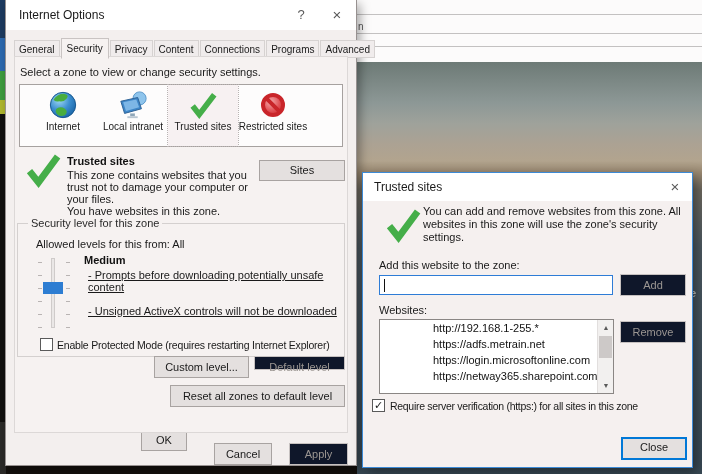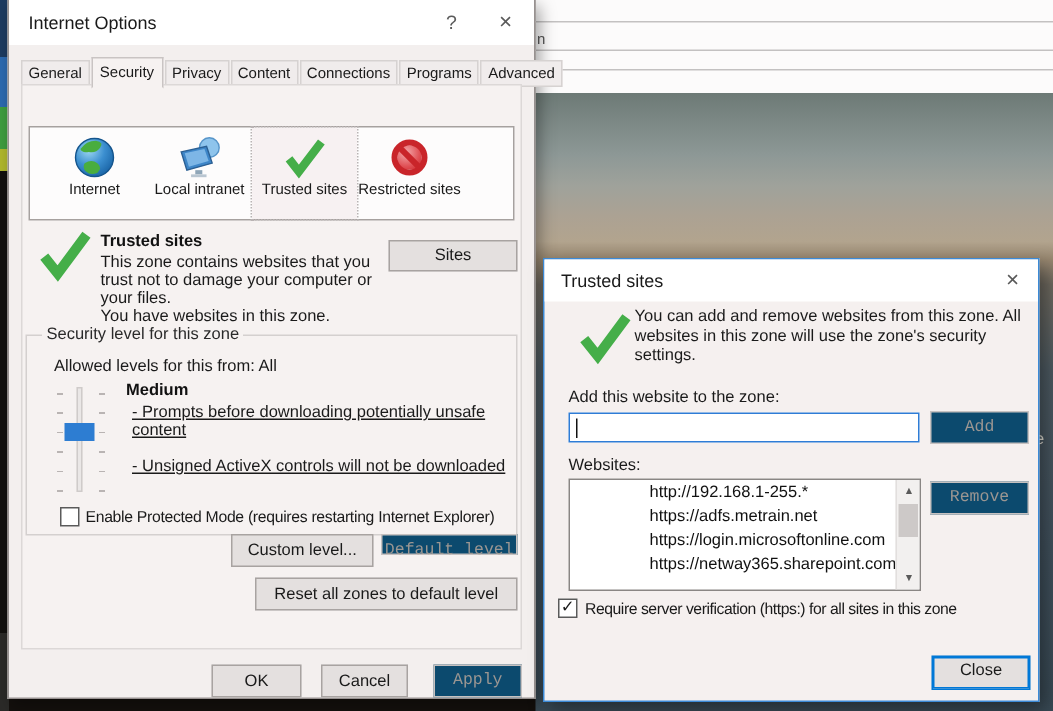--- a/index.html
+++ b/index.html
@@ -16,21 +16,21 @@
   .bg-photo { position:absolute; left:357px; top:62px; width:345px; height:412px;
     background:linear-gradient(180deg,#6d7a76 0%,#8d9896 10%,#9fa29b 15%,#aca293 20%,#b2a48e 24%,#97866f 27%,#6f6a60 31%,#4d5a62 45%,#42525e 70%,#394a55 100%); }
   .bg-frag-right { position:absolute; font-size:11px; color:#e8e4da; }
 
   
   .dialog { position:absolute; background:#f3efee; }
   .titlebar { position:absolute; left:0; top:0; width:100%; background:#ffffff; }
   .dlg-title { position:absolute; font-size:12px; color:#1a1a1a; }
   .tb-btn { position:absolute; top:0; width:30px; text-align:center; color:#5a5a5a; font-size:13px; cursor:default; }
   .btn { position:absolute; font-size:11px; color:#1a1a1a; background:#e4e0df; border:1px solid #a8a3a1; text-align:center; }
-  .btn.disabled { background:#0c4a6e; border-color:#c6c1c0; color:#9b9692;font-family:Liberation Mono, monospace; }
+  .btn.disabled { background:#0f172a; border-color:#c6c1c0; color:#9b9692; }
   .label { position:absolute; font-size:11px; color:#1a1a1a; }
   .cb { position:absolute; width:13px; height:13px; background:#fff; border:1px solid #5a5a5a; font-size:11px; line-height:11px; text-align:center; color:#1a1a1a; }
 
   
   #io-dialog { left:5px; top:0; width:352px; height:466px; border:1px solid #979190; border-top:none; box-shadow:3px 4px 10px rgba(0,0,0,0.35); }
   #io-titlebar { height:30px; }
   #io-title { left:13px; top:8px; }
   #io-help { right:40px; height:30px; line-height:30px; }
   #io-close { right:4px; height:30px; line-height:30px; font-size:15px; }
 
@@ -66,21 +66,21 @@
   .level-line { position:absolute; left:70px; width:250px; font-size:11px; line-height:12px; color:#1a1a1a;text-decoration:underline; }
   #level-line1 { top:45px; }
   #level-line2 { top:81px; }
 
   #pm-cb { left:25px; top:281px; }
   #pm-label { left:42px; top:282px; font-size:10.5px; letter-spacing:-0.2px; white-space:nowrap; }
   #custom-btn { left:139px; top:299px; width:95px; height:22px; line-height:20px; }
   #default-btn { left:239px; top:299px; width:91px; height:14px; line-height:20px; }
   #reset-btn { left:155px; top:328px; width:175px; height:22px; line-height:20px; }
 
-  #ok-btn { left:135px; top:443px; width:60px; height:22px; line-height:20px; }
+  #ok-btn { left:135px; top:429px; width:46px; height:22px; line-height:20px; }
   #cancel-btn { left:208px; top:443px; width:58px; height:22px; line-height:20px; }
   #apply-btn { left:283px; top:443px; width:59px; height:22px; line-height:20px; }
 
   
   #ts-dialog { left:362px; top:172px; width:331px; height:296px; border:1px solid #3c8ad6; box-shadow:4px 5px 12px rgba(0,0,0,0.4); background:#f5f0ef; }
   #ts-titlebar { height:28px; }
   #ts-title { left:11px; top:7px; }
   #ts-close { right:2px; height:28px; line-height:28px; font-size:15px; }
 
   #ts-check-icon { position:absolute; left:22px; top:34px; }
@@ -124,20 +124,21 @@
       <div class="dlg-title" id="io-title">Internet Options</div>
       <div class="tb-btn" id="io-help">?</div>
       <div class="tb-btn" id="io-close">×</div>
     </div>
 
     <div id="io-tabs">
       <span class="tab">General</span><span class="tab active">Security</span><span class="tab">Privacy</span><span class="tab">Content</span><span class="tab">Connections</span><span class="tab">Programs</span><span class="tab">Advanced</span>
     </div>
 
     <div id="io-page">
+      <div class="label" style="left:5px; top:9px;">Select a zone to view or change security settings.</div>
 
       <div id="zone-box">
         <div class="zone-item">
           <div class="zone-icon-wrap">
             <svg width="30" height="30" viewBox="0 0 32 32">
               <defs>
                   <radialGradient id="glb" cx="35%" cy="30%" r="75%">
                 <stop offset="0%" stop-color="#9fd9f2"></stop>
                     <stop offset="55%" stop-color="#3c8fd0"></stop>
                     <stop offset="100%" stop-color="#1b66a8"></stop>

